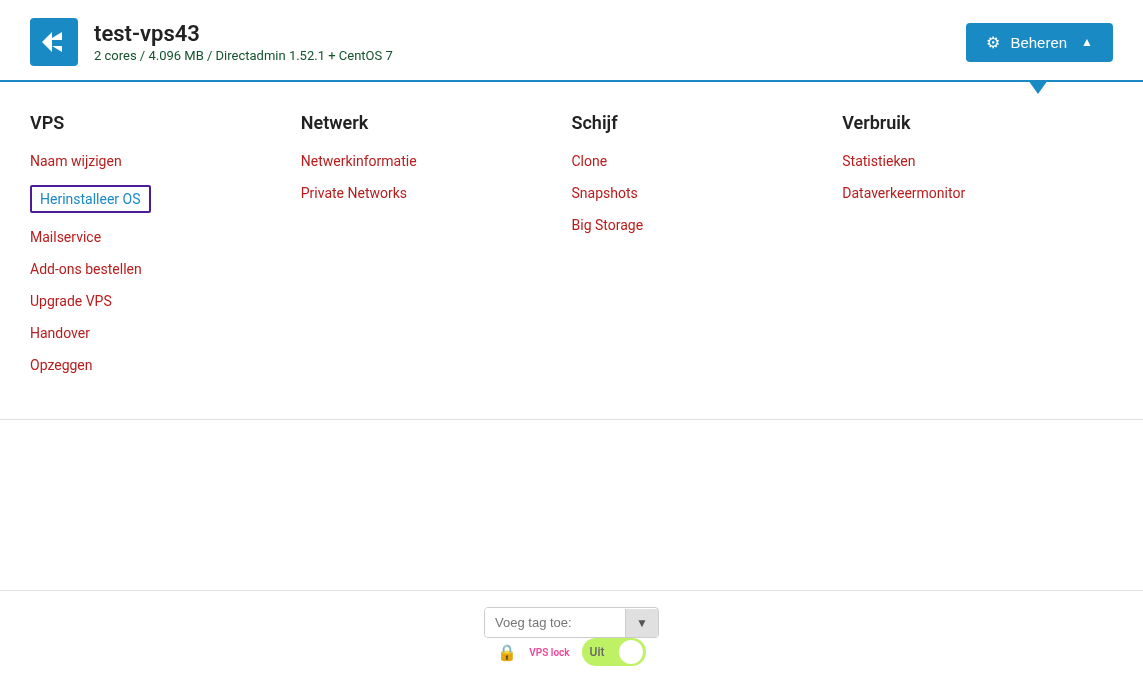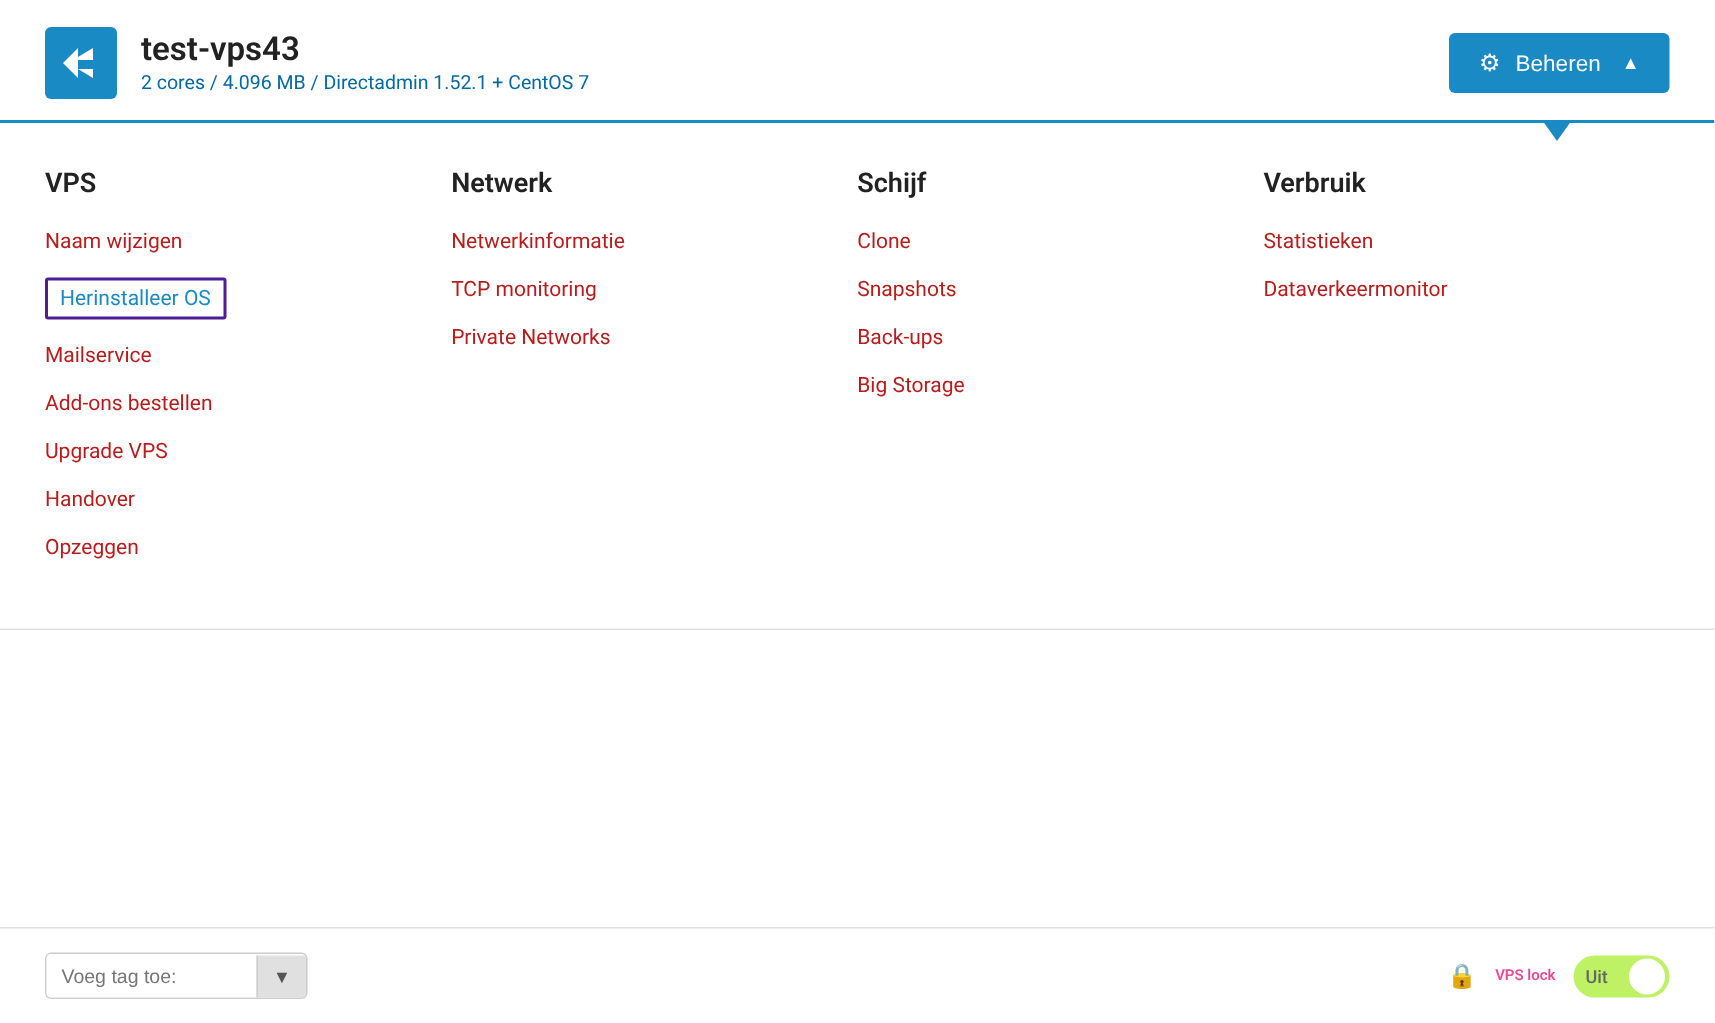--- a/index.html
+++ b/index.html
@@ -43,21 +43,21 @@
       width: 32px;
       height: 32px;
     }
     .header-title {
       font-size: 22px;
       font-weight: 600;
       color: #222;
     }
     .header-subtitle {
       font-size: 13px;
-      color: #0369a1;
+      color: #14532d;
       margin-top: 2px;
     }
     .beheren-btn {
       background: #1a8ac4;
       color: #fff;
       border: none;
       border-radius: 4px;
       padding: 10px 20px;
       font-size: 15px;
       font-weight: 500;
@@ -124,20 +124,21 @@
       position: absolute;
       bottom: 0;
       left: 0;
       right: 0;
       padding: 16px 30px;
       display: flex;
       align-items: center;
       justify-content: space-between;
       border-top: 1px solid #e0e0e0;
       background: #fff;
+      flex-direction: column;
     }
     .tag-input-wrapper {
       display: flex;
       align-items: center;
       border: 1px solid #ccc;
       border-radius: 4px;
       overflow: hidden;
     }
     .tag-input {
       border: none;
@@ -222,28 +223,26 @@
       <span class="chevron-up">▲</span>
     </button>
     <div class="header-triangle"></div>
   </div>
 
   <div class="dropdown-menu" id="menu-container">
   <div class="menu-column"><div class="menu-column-title">VPS</div><a href="#" class="menu-item">Naam wijzigen</a><a href="#" class="menu-item highlighted">Herinstalleer OS</a><a href="#" class="menu-item">Mailservice</a><a href="#" class="menu-item">Add-ons bestellen</a><a href="#" class="menu-item">Upgrade VPS</a><a href="#" class="menu-item">Handover</a><a href="#" class="menu-item">Opzeggen</a></div>
       <div class="menu-column">
         <div class="menu-column-title">Netwerk</div>
         <a href="#" class="menu-item">Netwerkinformatie</a>
-        <a href="#" class="menu-item">TCP monitoring</a>
         <a href="#" class="menu-item">Private Networks</a>
       </div>
       <div class="menu-column">
         <div class="menu-column-title">Schijf</div>
         <a href="#" class="menu-item">Clone</a>
         <a href="#" class="menu-item">Snapshots</a>
-        <a href="#" class="menu-item">Back-ups</a>
         <a href="#" class="menu-item">Big Storage</a>
       </div>
       <div class="menu-column">
         <div class="menu-column-title">Verbruik</div>
         <a href="#" class="menu-item">Statistieken</a>
         <a href="#" class="menu-item">Dataverkeermonitor</a>
       </div>
     </div>
 
   <div class="footer-bar">

